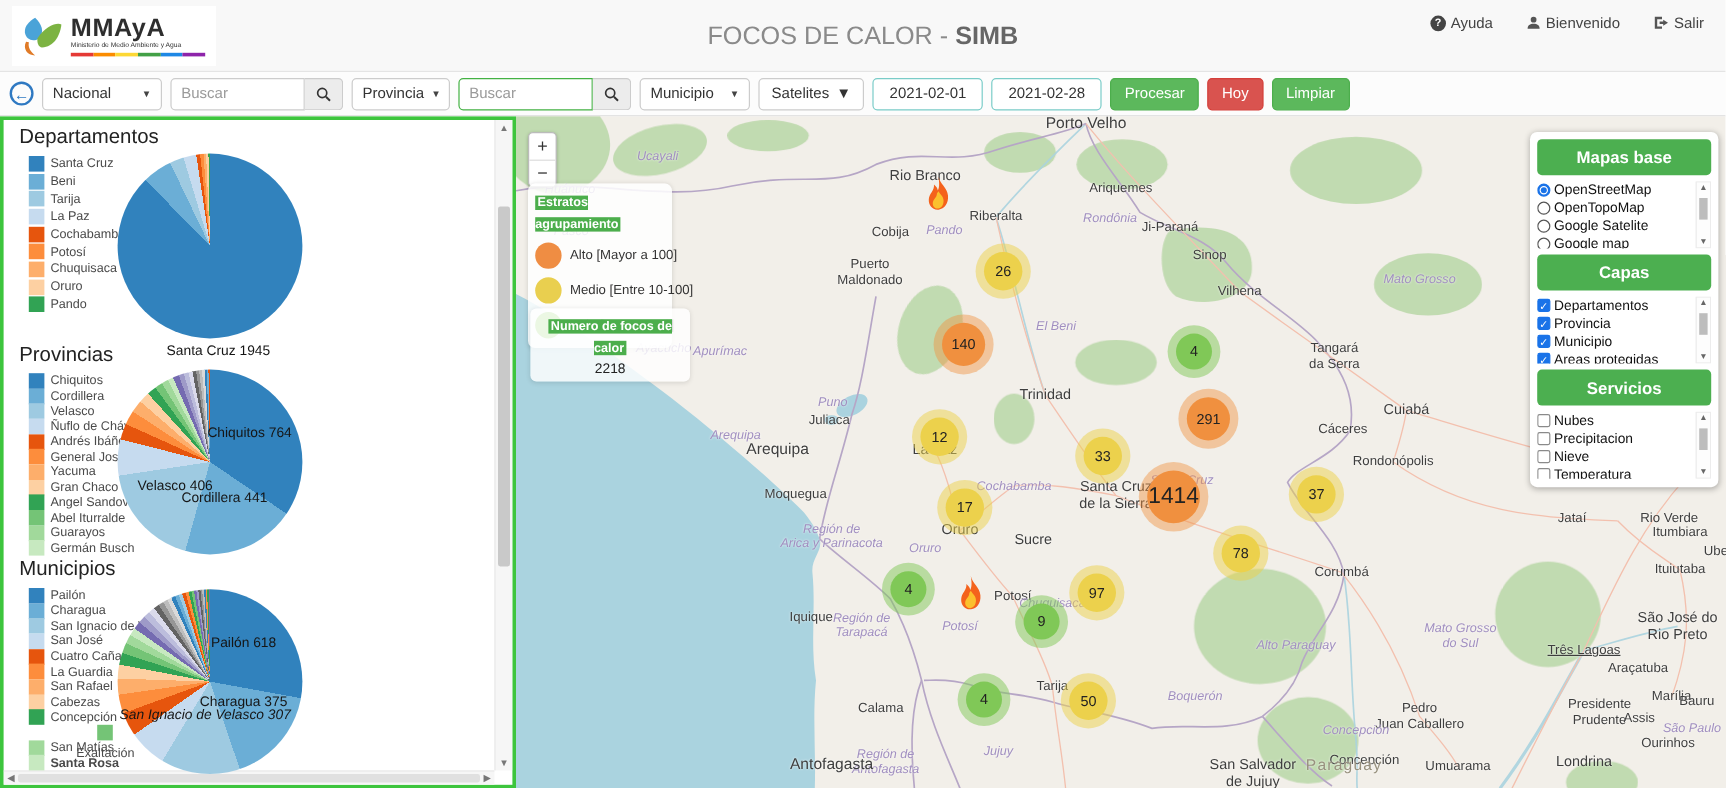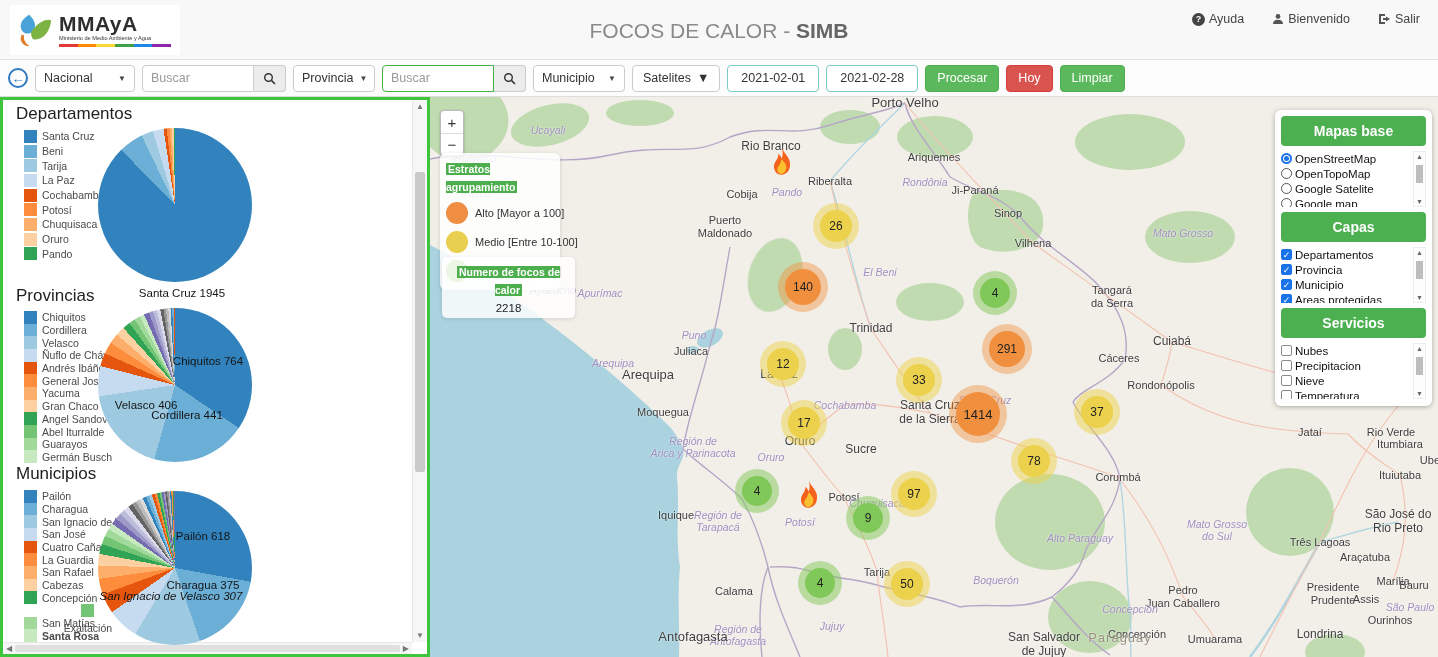--- a/index.html
+++ b/index.html
@@ -460,21 +460,21 @@
         <span class="mlabel region" style="left: 787px; top: 433px;">Mato Grosso
 do Sul</span>
         <span class="mlabel city" style="left: 975px; top: 301px; font-size: 13px;">Goiânia</span>
         <span class="mlabel city" style="left: 880px; top: 335px;">Jataí</span>
         <span class="mlabel city" style="left: 918px; top: 335px; margin-left: 43px;">Rio Verde</span>
         <span class="mlabel city" style="left: 970px; top: 347px;">Itumbiara</span>
         <span class="mlabel city" style="left: 1003px; top: 363px;">Uberl</span>
         <span class="mlabel city" style="left: 970px; top: 378px;">Ituiutaba</span>
         <span class="mlabel city" style="left: 968px; top: 425px; font-size: 12px;">São José do
 Rio Preto</span>
-        <span class="mlabel city" style="left: 890px; top: 445px;">Três Lagoas</span>
+        <span class="mlabel city" style="left: 890px; top: 445px; text-decoration: underline;">Três Lagoas</span>
         <span class="mlabel city" style="left: 935px; top: 460px;">Araçatuba</span>
         <span class="mlabel city" style="left: 963px; top: 484px;">Marília</span>
         <span class="mlabel city" style="left: 984px; top: 488px;">Bauru</span>
         <span class="mlabel city" style="left: 903px; top: 497px;">Presidente
 Prudente</span>
         <span class="mlabel city" style="left: 936px; top: 502px;">Assis</span>
         <span class="mlabel region" style="left: 980px; top: 510px;">São Paulo</span>
         <span class="mlabel city" style="left: 960px; top: 523px;">Ourinhos</span>
         <span class="mlabel city" style="left: 753px; top: 500px;">Pedro
 Juan Caballero</span>
@@ -492,21 +492,21 @@
         <div class="fire" style="left: 379px; top: 399px;"><svg viewBox="0 0 24 26" width="30" height="32">
             <path d="M12,0 C13,5 18,7.5 18.5,13 C19,18.5 16,22 12.2,22.5 C8,23 5.2,19.5 5.5,15.5 C5.8,11.5 9.5,9.5 9,5.5 C10.5,6.8 11.4,8 11.6,9.5 C13,7 12.5,3.5 12,0 Z" fill="#f4621c"></path>
             <path d="M12,10 C13.5,12.5 15.5,13.5 15.5,16.5 C15.5,19.5 14,21.5 11.8,21.8 C9.5,22 8,20 8.2,17.8 C8.5,15 11,14.5 11,11.5 Z" fill="#fbc02d"></path>
           </svg></div>
         <div class="marker" style="left: 406px; top: 129px; width: 32px; height: 32px; background: rgb(236, 209, 76); box-shadow: rgba(236, 209, 76, 0.5) 0px 0px 0px 7px; font-size: 12px;">26</div>
         <div class="marker" style="left: 373px; top: 190px; width: 36px; height: 36px; background: rgb(240, 144, 63); box-shadow: rgba(240, 146, 64, 0.45) 0px 0px 0px 7px; font-size: 12px;">140</div>
         <div class="marker" style="left: 565px; top: 196px; width: 30px; height: 30px; background: rgb(128, 200, 87); box-shadow: rgba(128, 200, 87, 0.5) 0px 0px 0px 7px; font-size: 12px;">4</div>
         <div class="marker" style="left: 577px; top: 252px; width: 36px; height: 36px; background: rgb(240, 144, 63); box-shadow: rgba(240, 146, 64, 0.45) 0px 0px 0px 7px; font-size: 12px;">291</div>
         <div class="marker" style="left: 353px; top: 267px; width: 32px; height: 32px; background: rgb(236, 209, 76); box-shadow: rgba(236, 209, 76, 0.5) 0px 0px 0px 7px; font-size: 12px;">12</div>
         <div class="marker" style="left: 489px; top: 283px; width: 32px; height: 32px; background: rgb(236, 209, 76); box-shadow: rgba(236, 209, 76, 0.5) 0px 0px 0px 7px; font-size: 12px;">33</div>
-        <div class="marker" style="left: 548px; top: 317px; width: 44px; height: 44px; background: rgb(240, 144, 63); box-shadow: rgba(240, 146, 64, 0.45) 0px 0px 0px 7px; font-size: 13px;">1414</div>
+        <div class="marker" style="left: 548px; top: 317px; width: 44px; height: 44px; background: rgb(240, 144, 63); box-shadow: rgba(240, 146, 64, 0.45) 0px 0px 0px 7px; font-size: 19px;">1414</div>
         <div class="marker" style="left: 667px; top: 315px; width: 32px; height: 32px; background: rgb(236, 209, 76); box-shadow: rgba(236, 209, 76, 0.5) 0px 0px 0px 7px; font-size: 12px;">37</div>
         <div class="marker" style="left: 374px; top: 326px; width: 32px; height: 32px; background: rgb(236, 209, 76); box-shadow: rgba(236, 209, 76, 0.5) 0px 0px 0px 7px; font-size: 12px;">17</div>
         <div class="marker" style="left: 604px; top: 364px; width: 32px; height: 32px; background: rgb(236, 209, 76); box-shadow: rgba(236, 209, 76, 0.5) 0px 0px 0px 7px; font-size: 12px;">78</div>
         <div class="marker" style="left: 327px; top: 394px; width: 30px; height: 30px; background: rgb(128, 200, 87); box-shadow: rgba(128, 200, 87, 0.5) 0px 0px 0px 7px; font-size: 12px;">4</div>
         <div class="marker" style="left: 484px; top: 397px; width: 32px; height: 32px; background: rgb(236, 209, 76); box-shadow: rgba(236, 209, 76, 0.5) 0px 0px 0px 7px; font-size: 12px;">97</div>
         <div class="marker" style="left: 438px; top: 421px; width: 30px; height: 30px; background: rgb(128, 200, 87); box-shadow: rgba(128, 200, 87, 0.5) 0px 0px 0px 7px; font-size: 12px;">9</div>
         <div class="marker" style="left: 390px; top: 486px; width: 30px; height: 30px; background: rgb(128, 200, 87); box-shadow: rgba(128, 200, 87, 0.5) 0px 0px 0px 7px; font-size: 12px;">4</div>
         <div class="marker" style="left: 477px; top: 487px; width: 32px; height: 32px; background: rgb(236, 209, 76); box-shadow: rgba(236, 209, 76, 0.5) 0px 0px 0px 7px; font-size: 12px;">50</div>
       </div>
 

